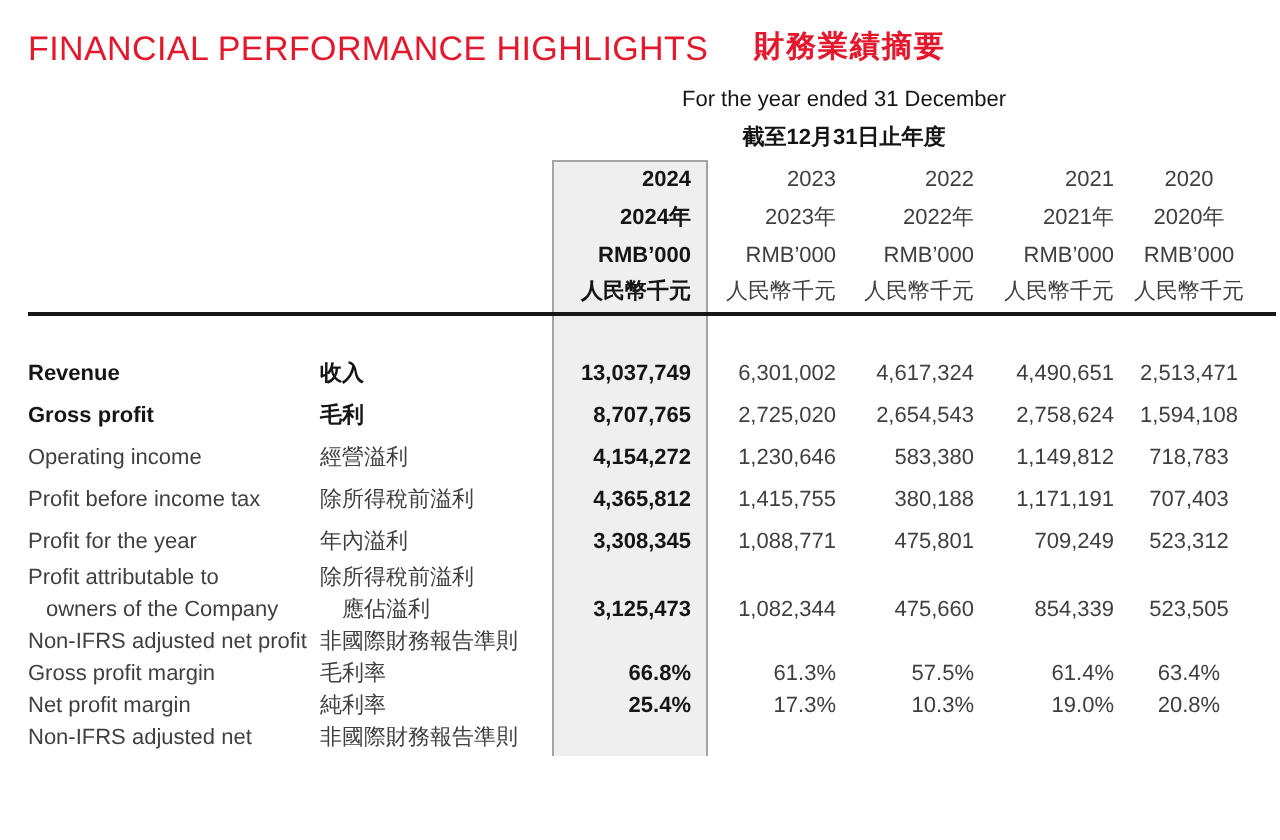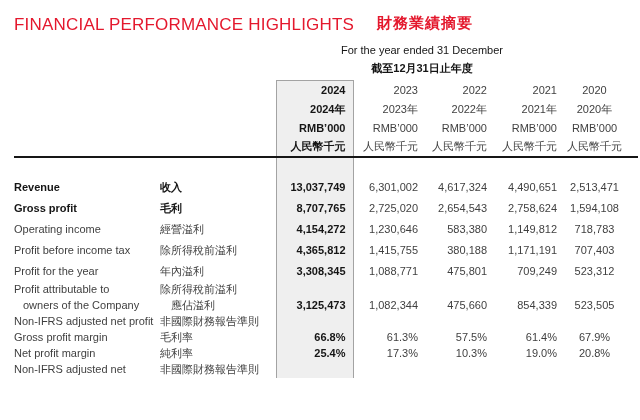--- a/index.html
+++ b/index.html
@@ -199,21 +199,21 @@
           <td class="num"></td>
           <td class="num pad-last"></td>
         </tr>
         <tr class="r-sm">
           <td>Gross profit margin</td>
           <td>毛利率</td>
           <td class="num hl">66.8%</td>
           <td class="num">61.3%</td>
           <td class="num">57.5%</td>
           <td class="num">61.4%</td>
-          <td class="num pad-last">67.9%</td>
+          <td class="num pad-last">63.4%</td>
         </tr>
         <tr class="r-sm">
           <td>Net profit margin</td>
           <td>純利率</td>
           <td class="num hl">25.4%</td>
           <td class="num">17.3%</td>
           <td class="num">10.3%</td>
           <td class="num">19.0%</td>
           <td class="num pad-last">20.8%</td>
         </tr>

